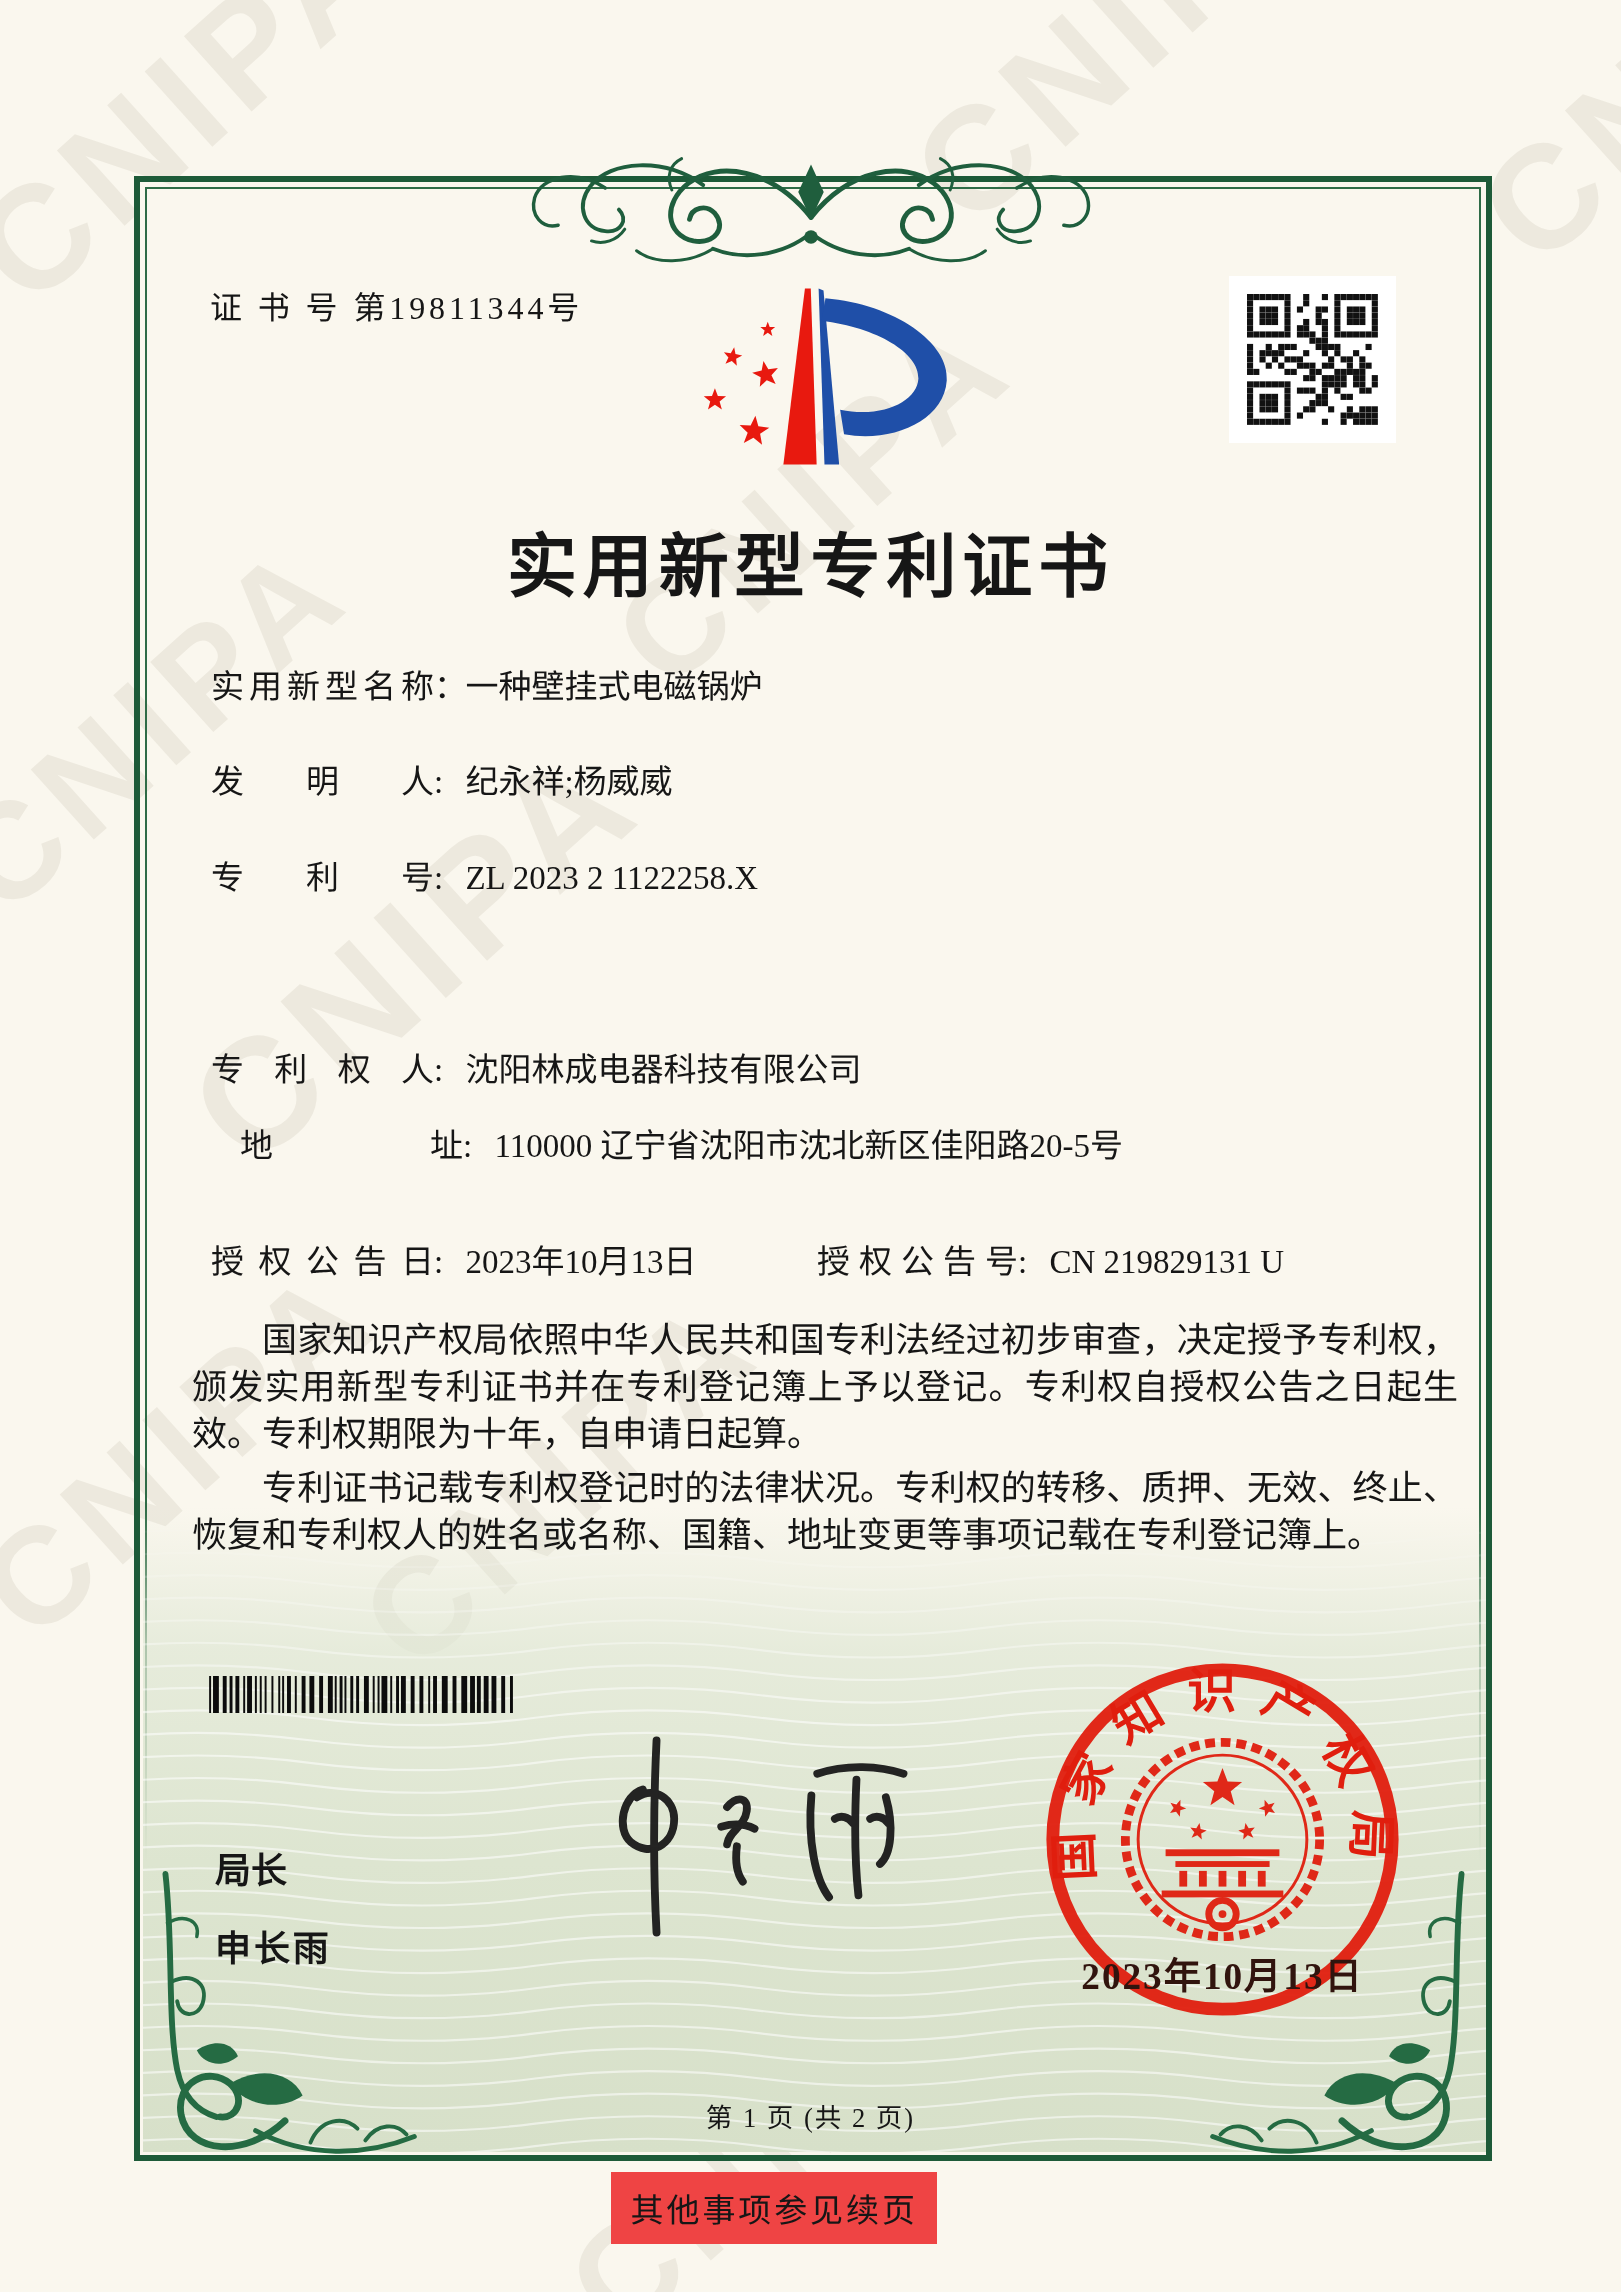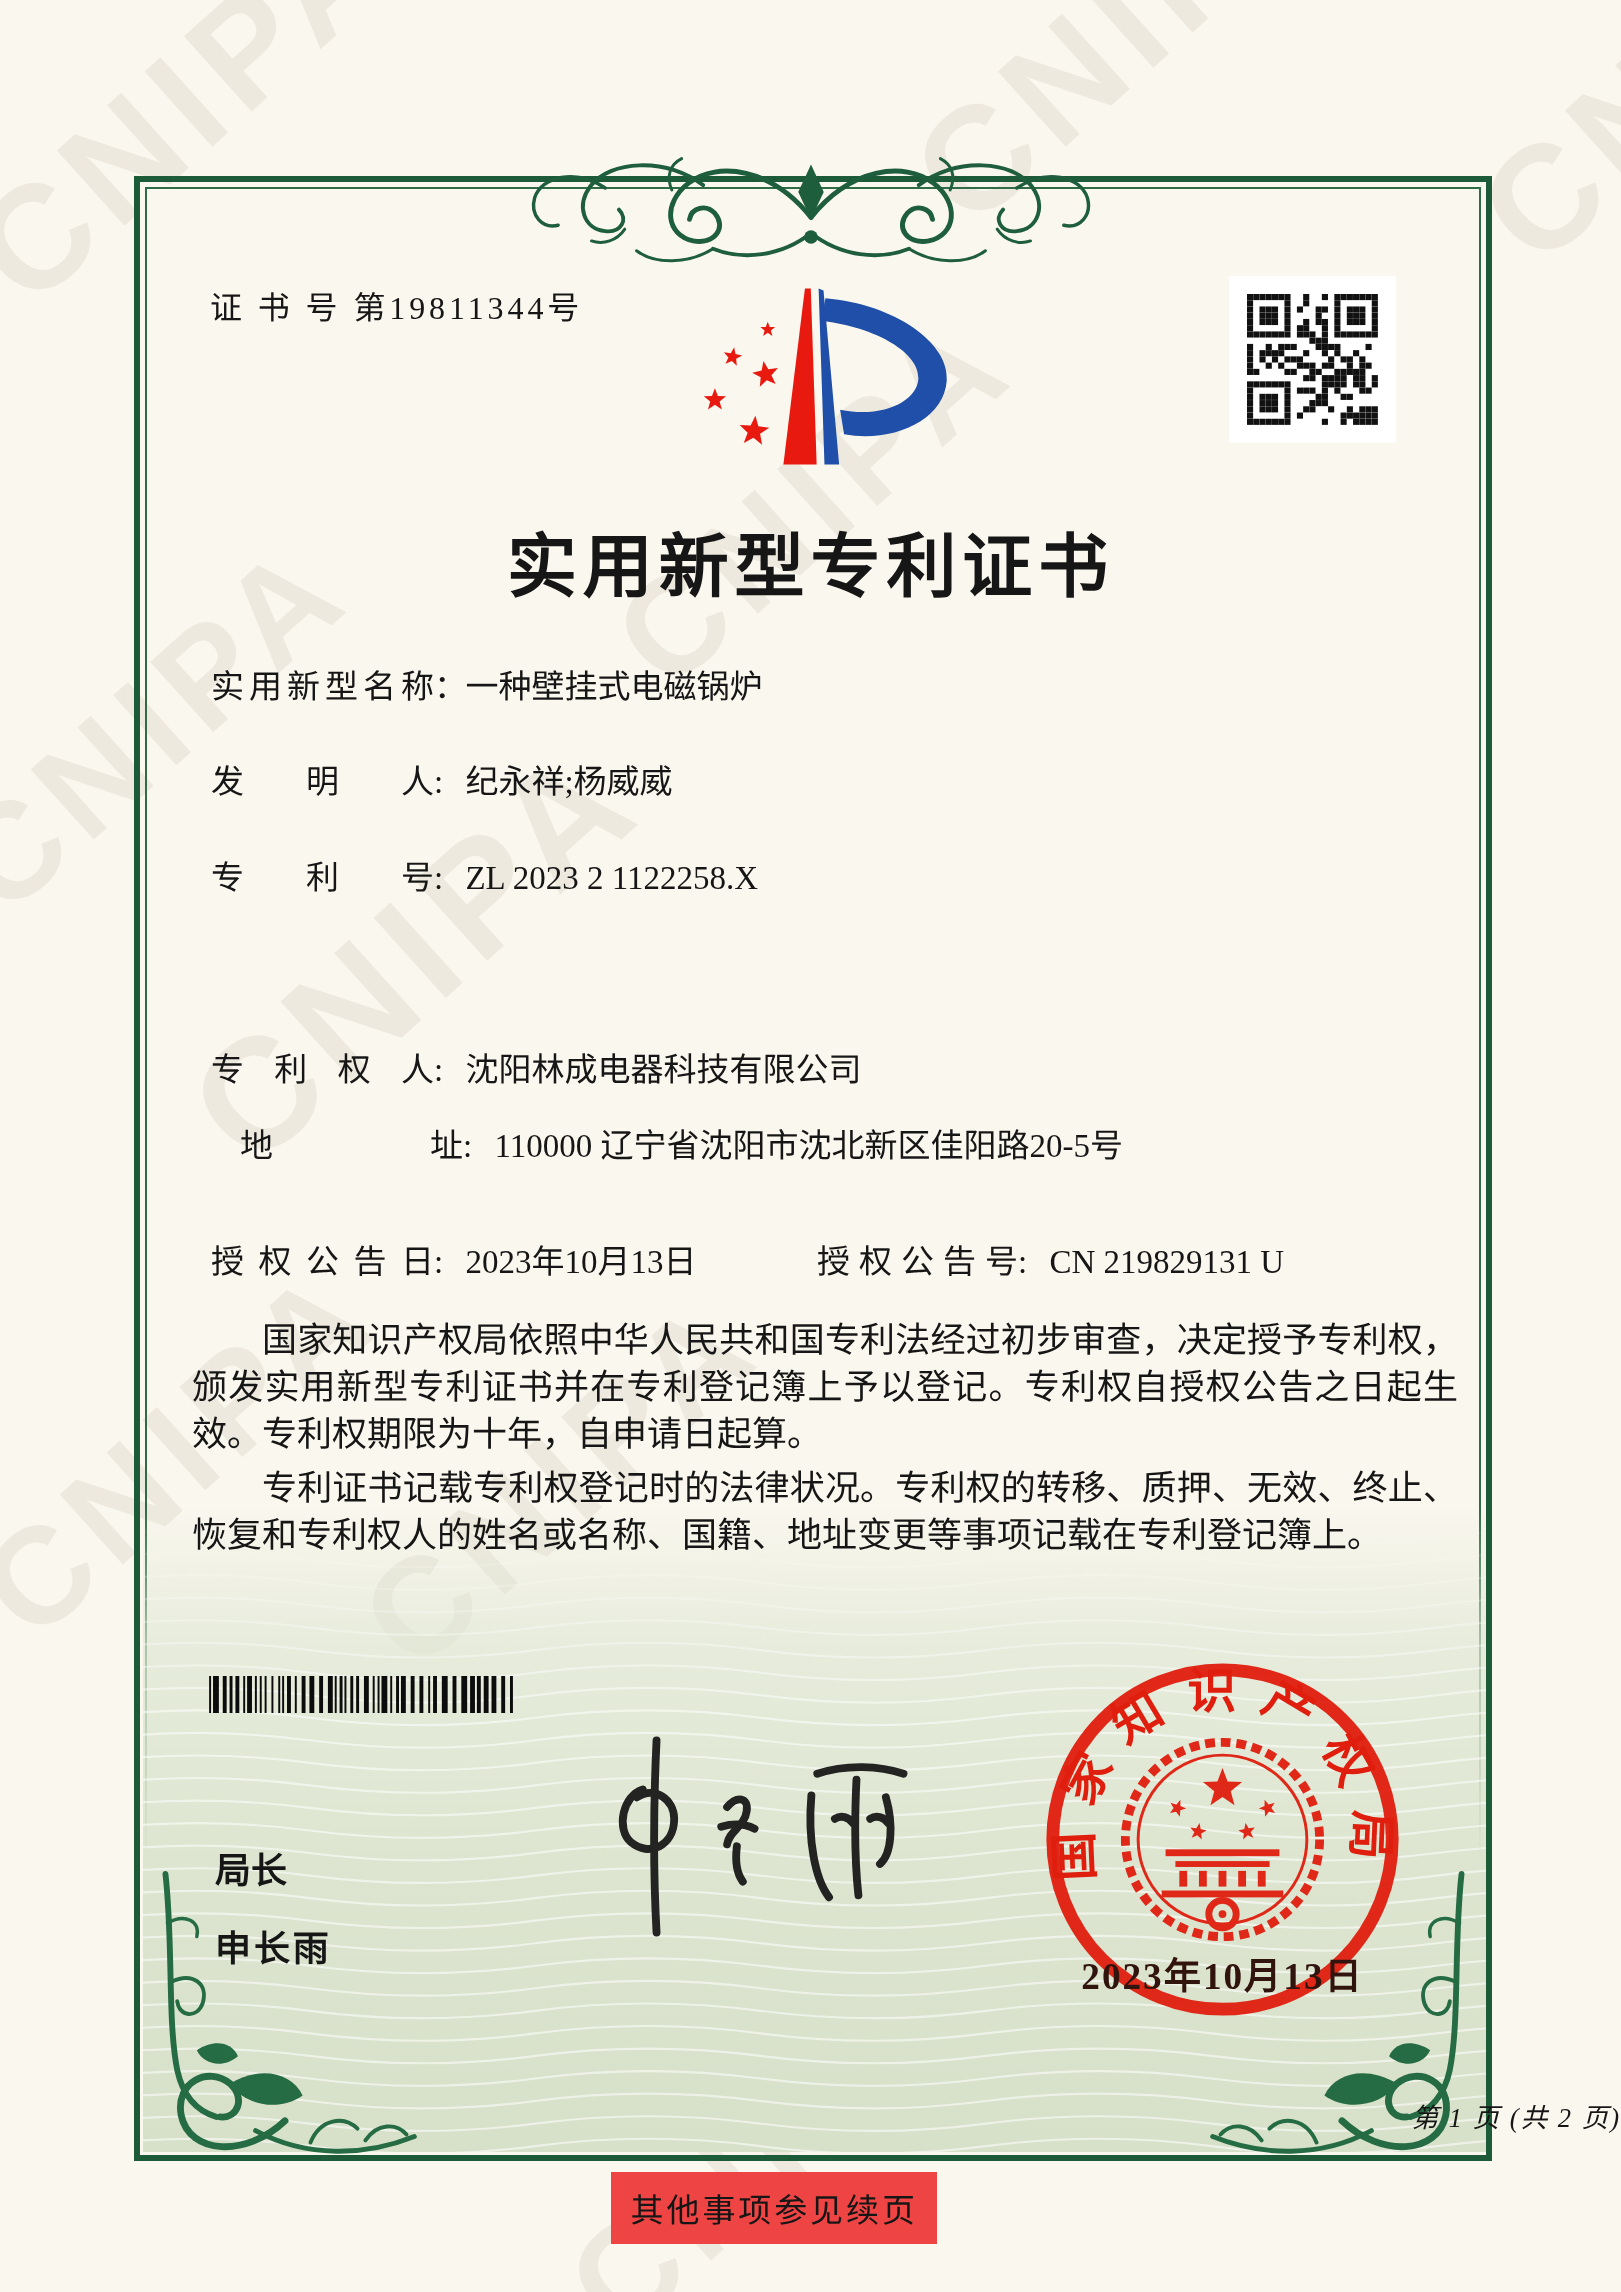--- a/index.html
+++ b/index.html
@@ -37,21 +37,21 @@
         text-align:justify;}
   .body-text p{margin:0;text-indent:2em;}
   .body-text p+p{margin-top:6.9px;}
   .barcode{position:absolute;left:208px;top:1676px;}
   .director-title{position:absolute;left:215px;top:1841px;font-family:Liberation Serif, serif;
         font-weight:700;font-size:36px;text-align:center;}
   .director-name{position:absolute;left:215px;top:1919px;font-family:"Liberation Sans",sans-serif;
         font-weight:700;font-size:36px;letter-spacing:2.9px;}
   .signature{position:absolute;left:580px;top:1713px;}
   .seal{position:absolute;left:1041px;top:1658px;}
-  .page-footer{position:absolute;left:0;width:100%;top:2096px;text-align:right;font-size:26.5px;letter-spacing:2px;font-style:italic;}
+  .page-footer{position:absolute;left:0;width:100%;top:2096px;text-align:center;font-size:26.5px;letter-spacing:2px;}
   .note{position:absolute;left:611px;top:2172px;background:#ef4444;padding:11.8px 19.6px;
         font-size:33px;letter-spacing:2.9px;}
 </style>
 </head>
 <body>
 
 <div id="page">
     <div class="watermark" style="left: 529px; top: 2068px; font-size: 137px;">CNIPA</div>
     <div class="watermark" style="left: 323px; top: 1402px; font-size: 137px;">CNIPA</div>
     <div class="watermark" style="left: -59px; top: 1372px; font-size: 137px;">CNIPA</div>

